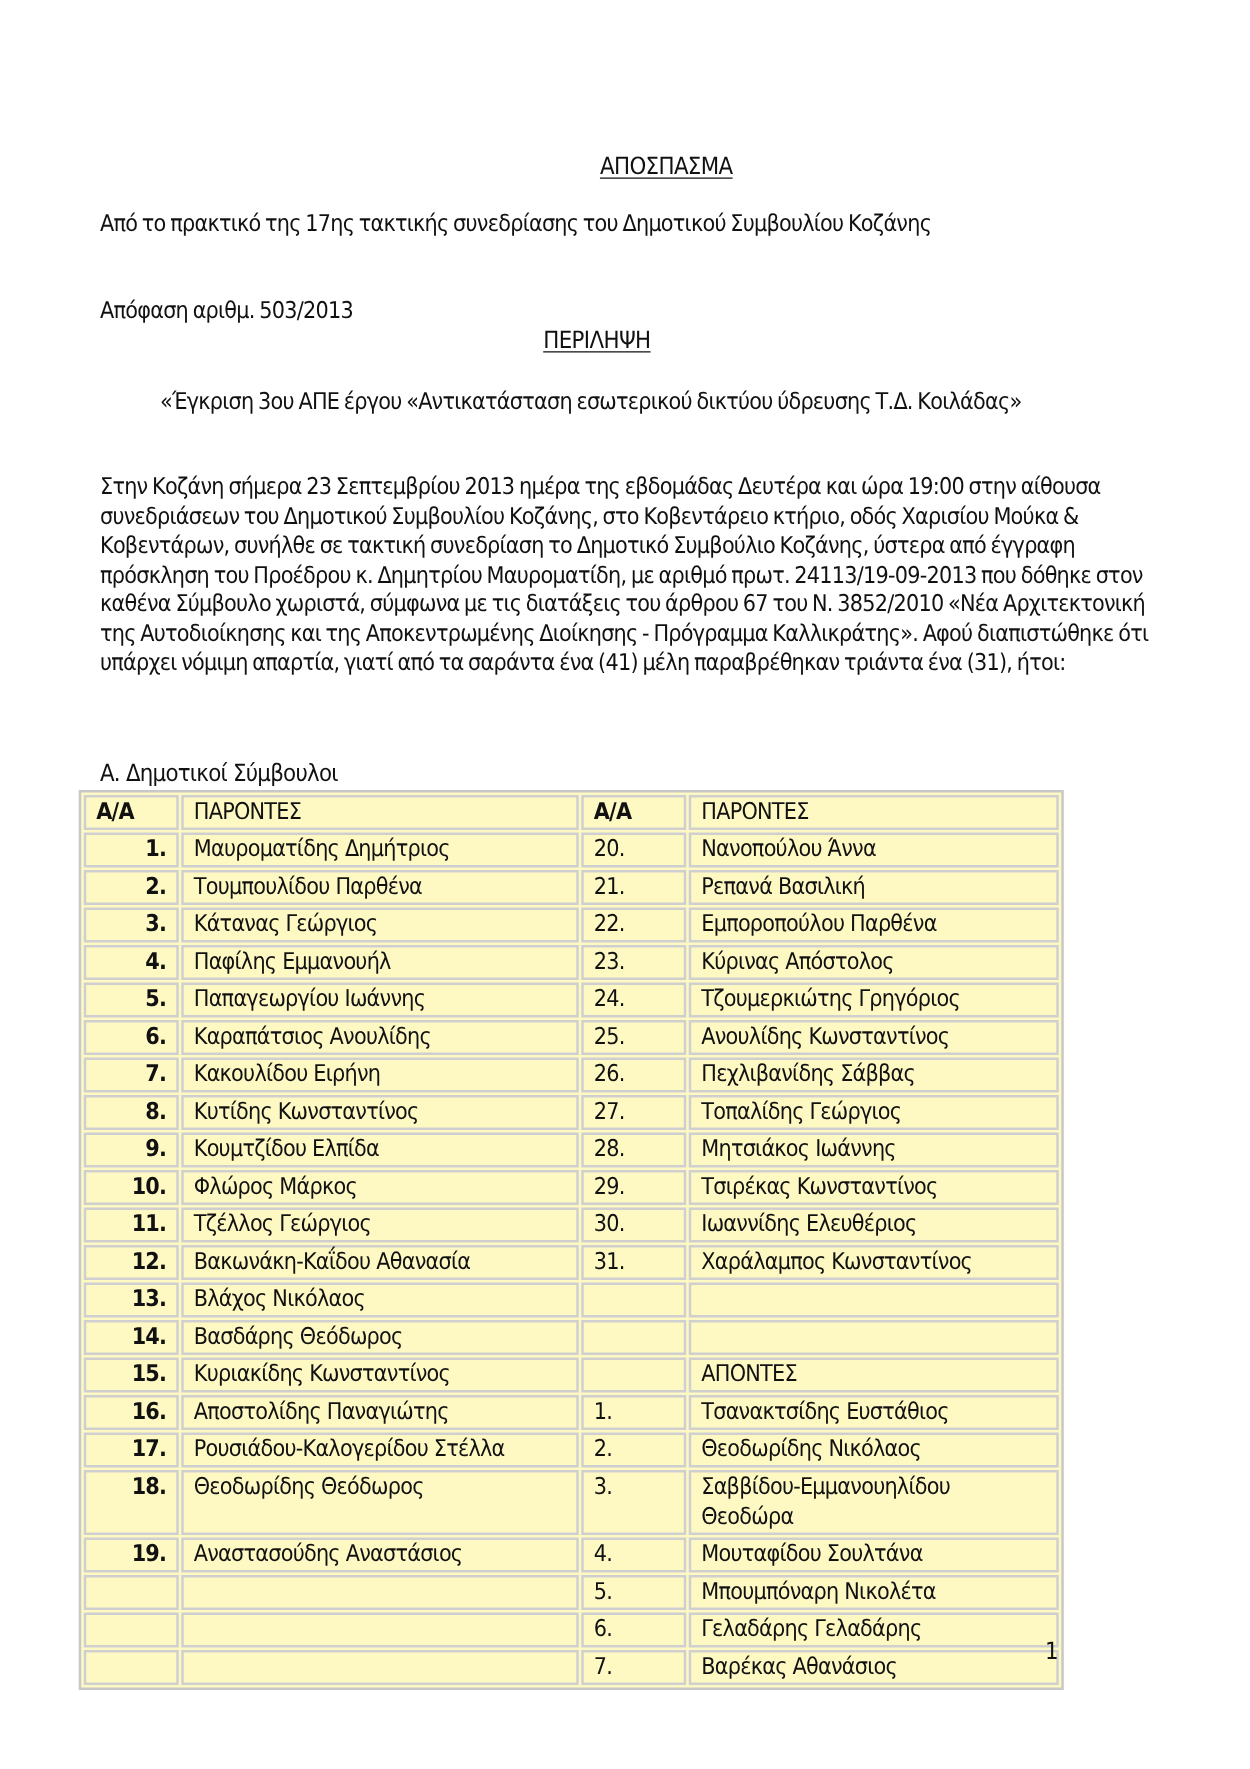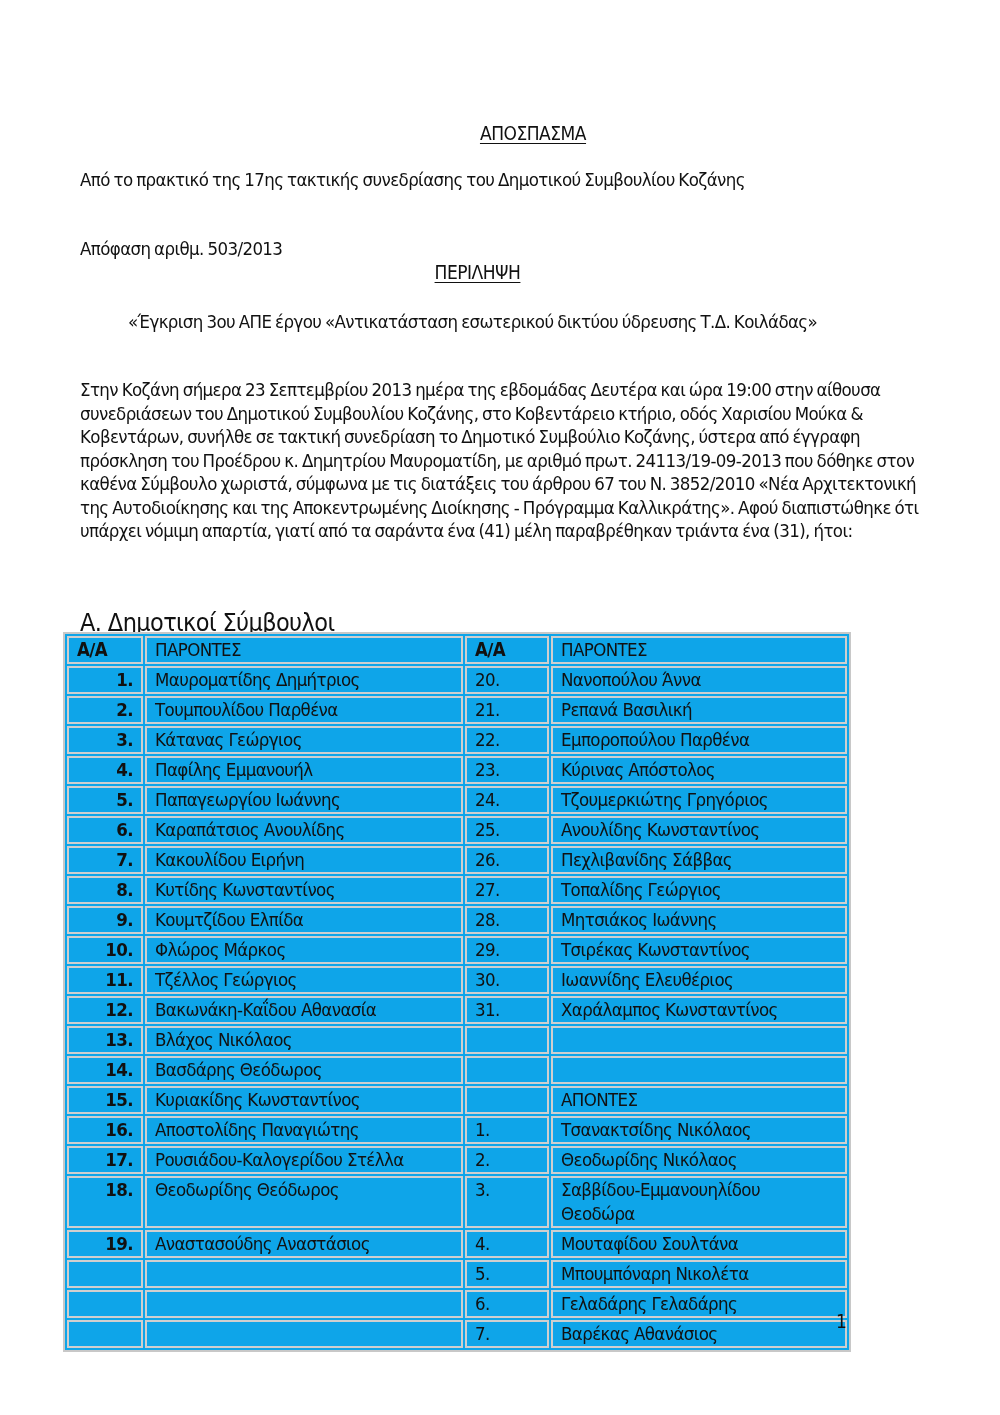--- a/index.html
+++ b/index.html
@@ -23,26 +23,26 @@
   .para {
     position: absolute; left: 80px; width: 840px;
     font-size: 18.5px; line-height: 23.5px; letter-spacing: -0.6px;
     word-spacing: -1px;
   }
   .p1 { top: 168px; }
   .p2 { top: 237px; }
   .p3 { top: 310px; margin-left: 48px; }
   .p4 { top: 378px; }
   .section-label {
-    position: absolute; left: 80px; top: 608px; font-size: 25px; letter-spacing: -0.6px;
+    position: absolute; left: 80px; top: 608px; font-size: 19px; letter-spacing: -0.6px;
   }
   table.att {
     position: absolute; left: 63px; top: 632px;
     border-collapse: separate; border-spacing: 2px;
-    border: 2px solid #c8c8c8; background: #0ea5e9;
+    border: 2px solid #c8c8c8; background: #fef9c3;
     font-size: 18.5px; letter-spacing: -0.6px;
   }
   table.att td {
     border: 2px solid #cfcfcf; padding: 0 8px 0 8px; height: 24px; vertical-align: top;
     line-height: 24px;
   }
   td.n1 { width: 56px; text-align: right; font-weight: bold; padding-right: 6px; }
   td.name1 { width: 298px; }
   td.n2 { width: 64px; }
   td.name2 { width: 276px; }
@@ -167,21 +167,21 @@
         <tr>
           <td class="n1">15.</td>
           <td class="name1">Κυριακίδης Κωνσταντίνος</td>
           <td class="n2"></td>
           <td class="name2">ΑΠΟΝΤΕΣ</td>
         </tr>
         <tr>
           <td class="n1">16.</td>
           <td class="name1">Αποστολίδης Παναγιώτης</td>
           <td class="n2">1.</td>
-          <td class="name2">Τσανακτσίδης Νικόλαος</td>
+          <td class="name2">Τσανακτσίδης Ευστάθιος</td>
         </tr>
         <tr>
           <td class="n1">17.</td>
           <td class="name1">Ρουσιάδου-Καλογερίδου Στέλλα</td>
           <td class="n2">2.</td>
           <td class="name2">Θεοδωρίδης Νικόλαος</td>
         </tr>
         <tr>
           <td class="n1">18.</td>
           <td class="name1">Θεοδωρίδης Θεόδωρος</td>

